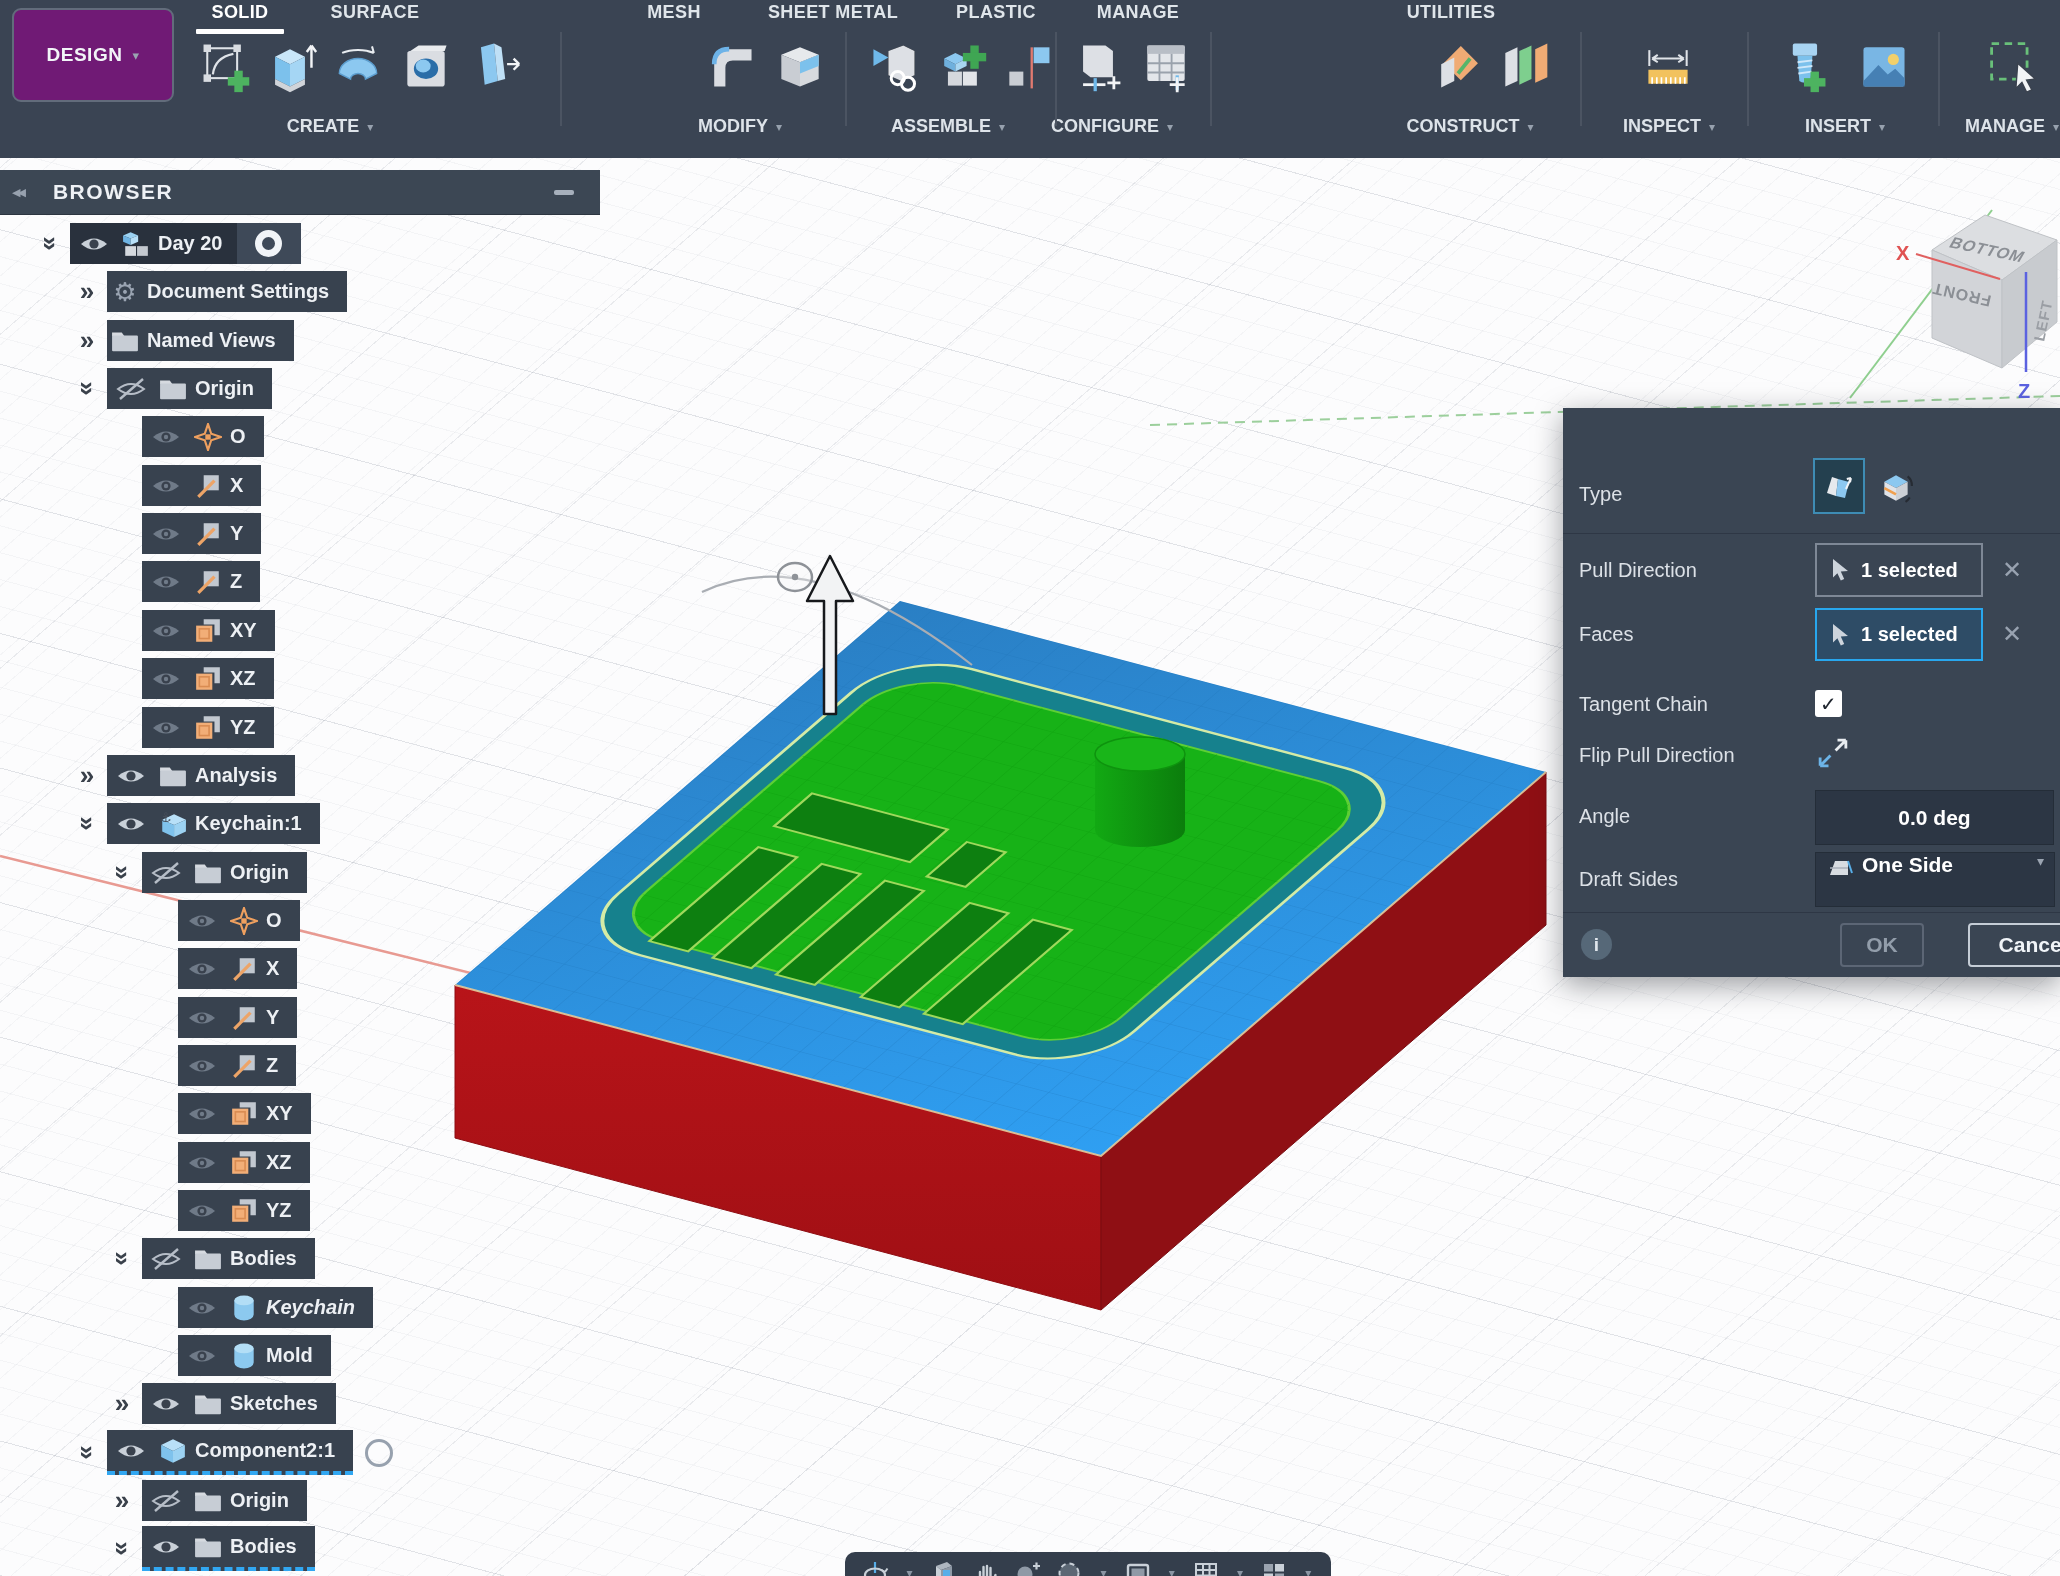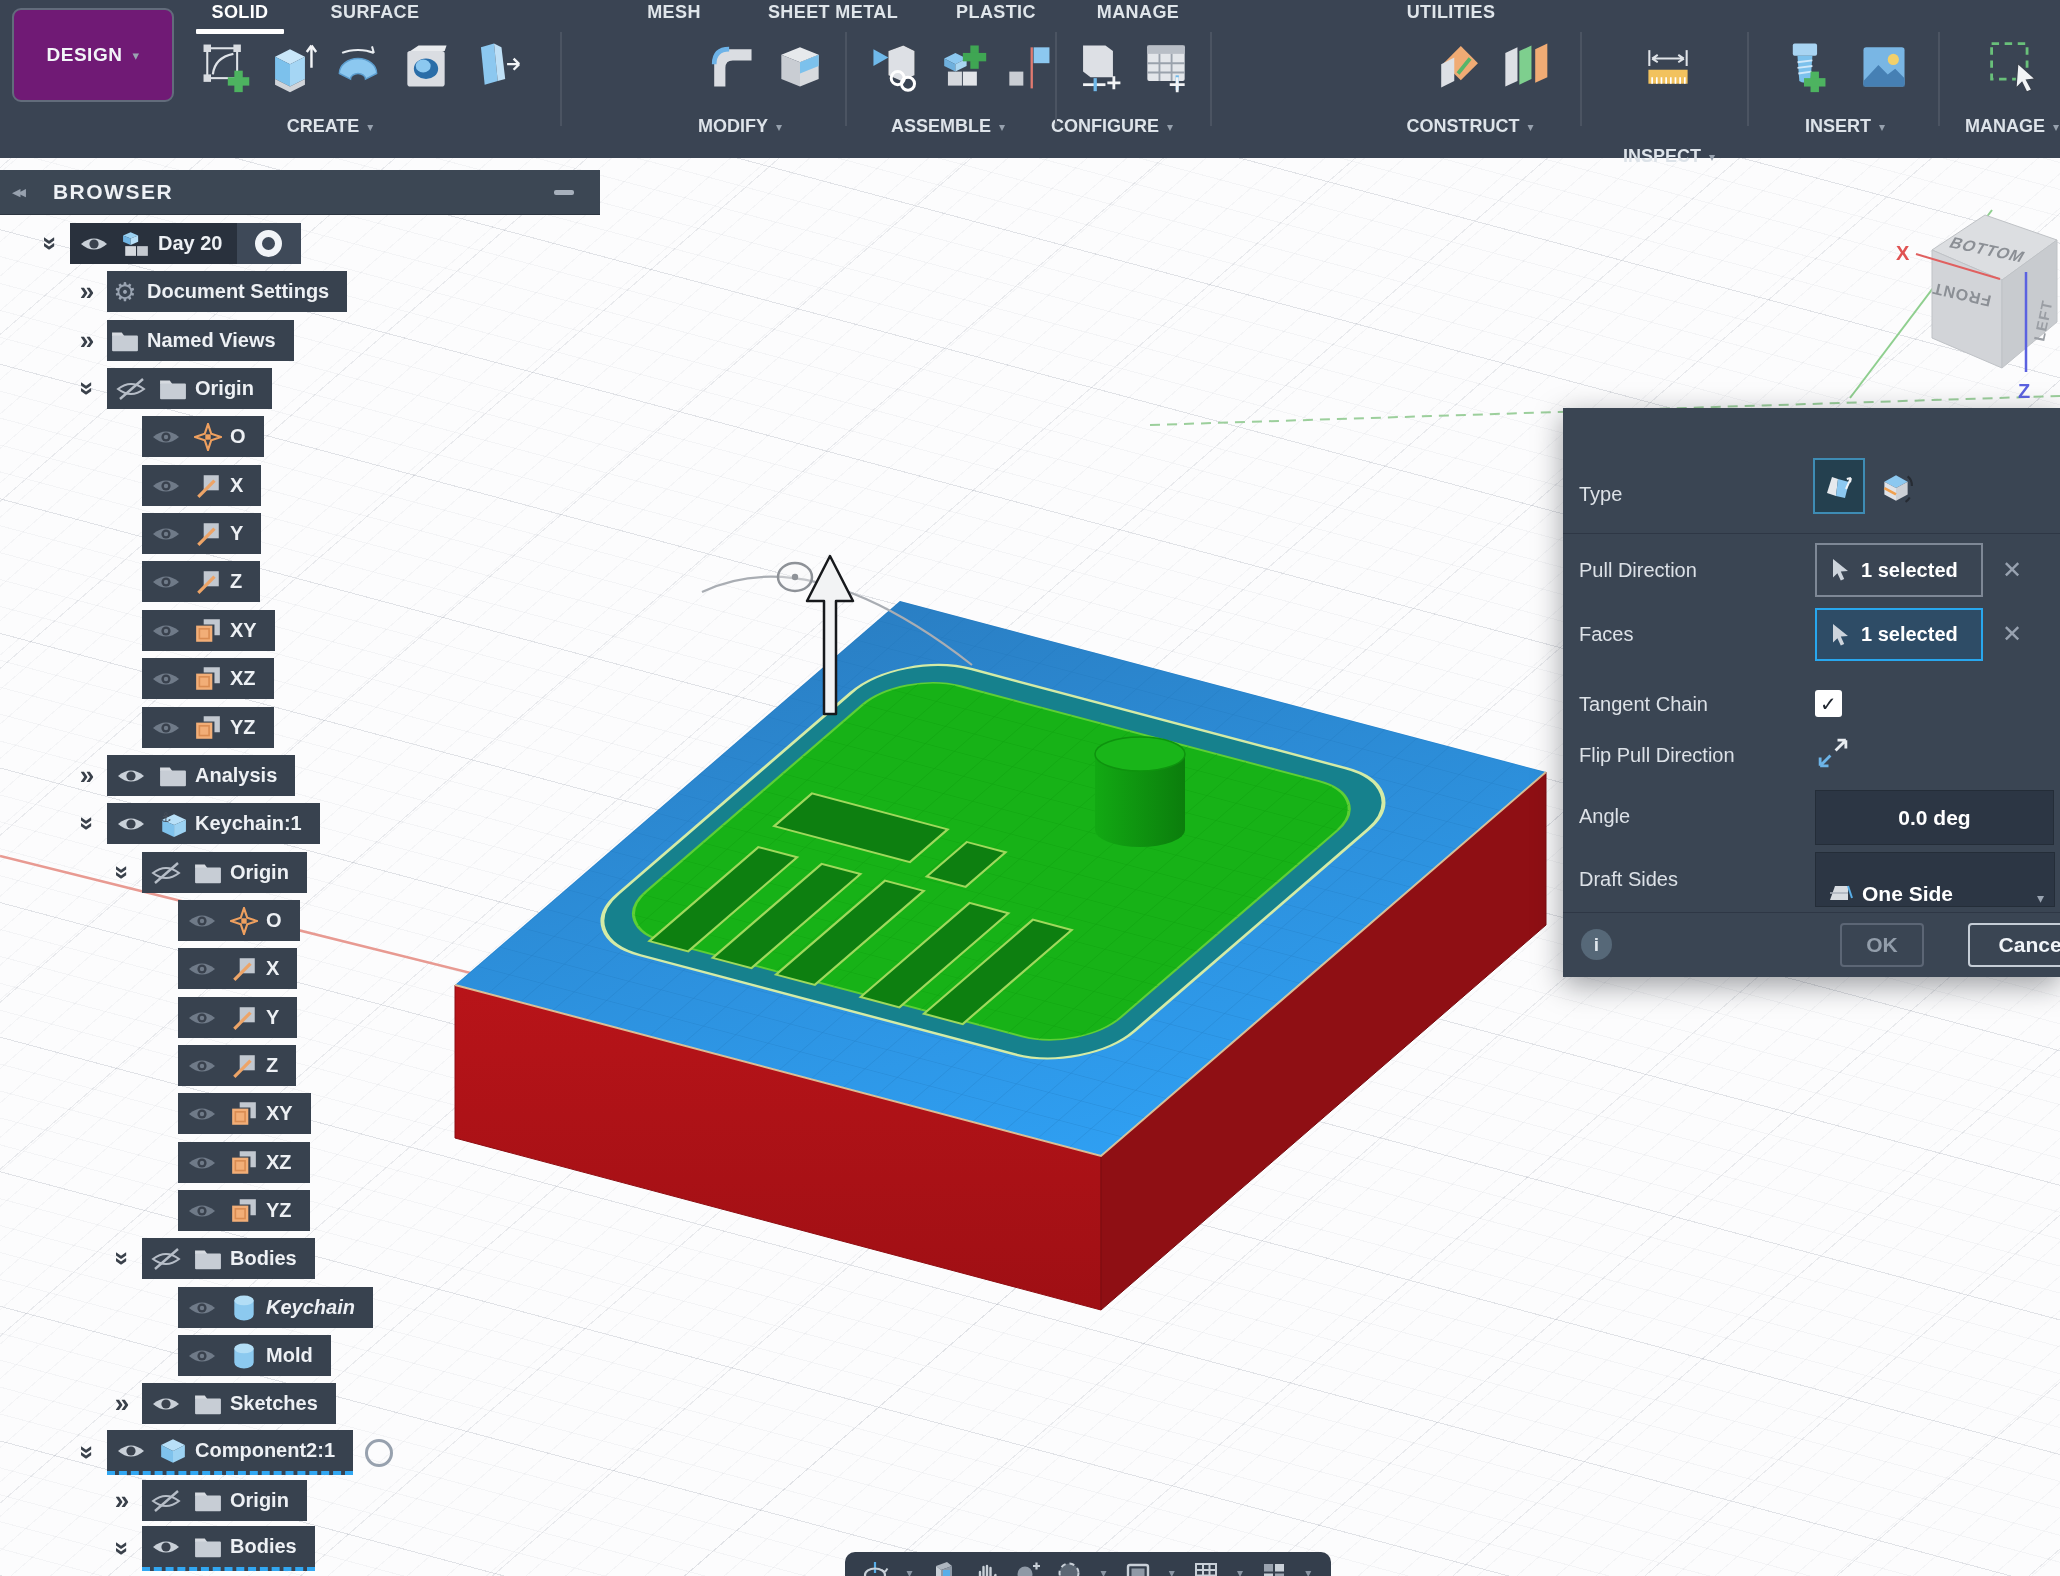--- a/index.html
+++ b/index.html
@@ -60,21 +60,21 @@
   .dlg-sep{position:absolute;left:0;right:0;height:1px;background:#2e3745;}
   .sel-field{position:absolute;left:252px;width:168px;display:flex;align-items:center;gap:8px;padding-left:12px;cursor:pointer;box-sizing:border-box;}
   .sel-field .val{color:#fff;font-size:20px;font-weight:600;}
   .sel-field.idle{border:2px solid #7e8896;}
   .sel-field.active{border:2px solid #28a7ee;background:#2e4c66;}
   .clear-x{position:absolute;left:434px;width:30px;text-align:center;font-size:24px;color:#98a2b0;transform:translateY(-50%);cursor:pointer;}
   .checkbox{position:absolute;left:252px;width:27px;height:27px;background:#fff;border-radius:3px;display:flex;align-items:center;justify-content:center;color:#20262f;font-size:20px;font-weight:700;cursor:pointer;}
   .flip-btn{position:absolute;left:252px;width:36px;height:36px;cursor:pointer;}
   .num-input{position:absolute;left:252px;width:237px;height:53px;background:#2c3644;border:1px solid #242d38;color:#fff;
     font-size:21px;font-weight:600;text-align:center;line-height:53px;cursor:text;}
-  .dropdown{position:absolute;left:252px;width:240px;height:55px;background:#2c3644;border:1px solid #242d38;display:flex;align-items:flex-end;cursor:pointer;box-sizing:border-box;padding:0 10px;}
+  .dropdown{position:absolute;left:252px;width:240px;height:55px;background:#2c3644;border:1px solid #242d38;display:flex;align-items:flex-start;cursor:pointer;box-sizing:border-box;padding:0 10px;}
   .dropdown .val{color:#fff;font-size:21px;font-weight:600;margin-left:8px;flex:1;}
   .dropdown .caret{color:#9aa4b1;font-size:14px;}
   .dlg-footer{position:absolute;left:0;right:0;bottom:0;height:64px;border-top:1px solid #2e3745;}
   .info-circle{position:absolute;left:18px;top:16px;width:31px;height:31px;border-radius:50%;background:#566878;color:#dfe6ec;
     display:flex;align-items:center;justify-content:center;font-size:19px;font-weight:700;cursor:pointer;}
   .btn{position:absolute;top:10px;height:44px;border-radius:4px;background:transparent;display:flex;align-items:center;justify-content:center;font-size:21px;font-weight:600;cursor:pointer;box-sizing:border-box;}
   .btn.ok{left:277px;width:84px;border:2px solid #5c6675;color:#929daa;}
   .btn.cancel{left:405px;width:130px;border:2px solid #c5cdd6;color:#f0f4f8;}
   
   .navbar{position:absolute;left:845px;top:1552px;width:486px;height:40px;background:#343e4c;border-radius:10px 10px 0 0;z-index:15;
@@ -318,21 +318,21 @@
       </div>
       <div class="ticon" style="left: 1640px;">
         <svg viewBox="0 0 60 60">
           <rect x="9" y="34" width="42" height="15" fill="#f2c25e"></rect>
           <path d="M13 49 v-7 M18 49 v-7 M23 49 v-7 M28 49 v-7 M33 49 v-7 M38 49 v-7 M43 49 v-7 M48 49 v-7" stroke="#fff" stroke-width="1.8"></path>
           <path d="M13 22 h34 M13 22 l6 -4 M13 22 l6 4 M47 22 l-6 -4 M47 22 l-6 4" stroke="#dfe3e8" stroke-width="2.2" fill="none"></path>
           <line x1="10" y1="13" x2="10" y2="30" stroke="#dfe3e8" stroke-width="2.2"></line>
           <line x1="50" y1="13" x2="50" y2="30" stroke="#dfe3e8" stroke-width="2.2"></line>
         </svg>
       </div>
-      <div class="tgroup-label" style="left: 1669px; margin-top: 30px;">
+      <div class="tgroup-label" style="left: 1669px;">
         <span>INSPECT</span>
         <span class="caret">▾</span>
       </div>
       <div class="ticon" style="left: 1776px;">
         <svg viewBox="0 0 60 60">
           <rect x="18" y="6" width="26" height="13" rx="2" fill="#a8d4f2"></rect>
           <path d="M23 19 h16 l-2 27 a7 4 0 0 1 -12 0 z" fill="#7cc1ec"></path>
           <g stroke="#cfe8fa" stroke-width="2">
             <line x1="23" y1="26" x2="39" y2="24"></line>
             <line x1="23" y1="32" x2="39" y2="30"></line>

